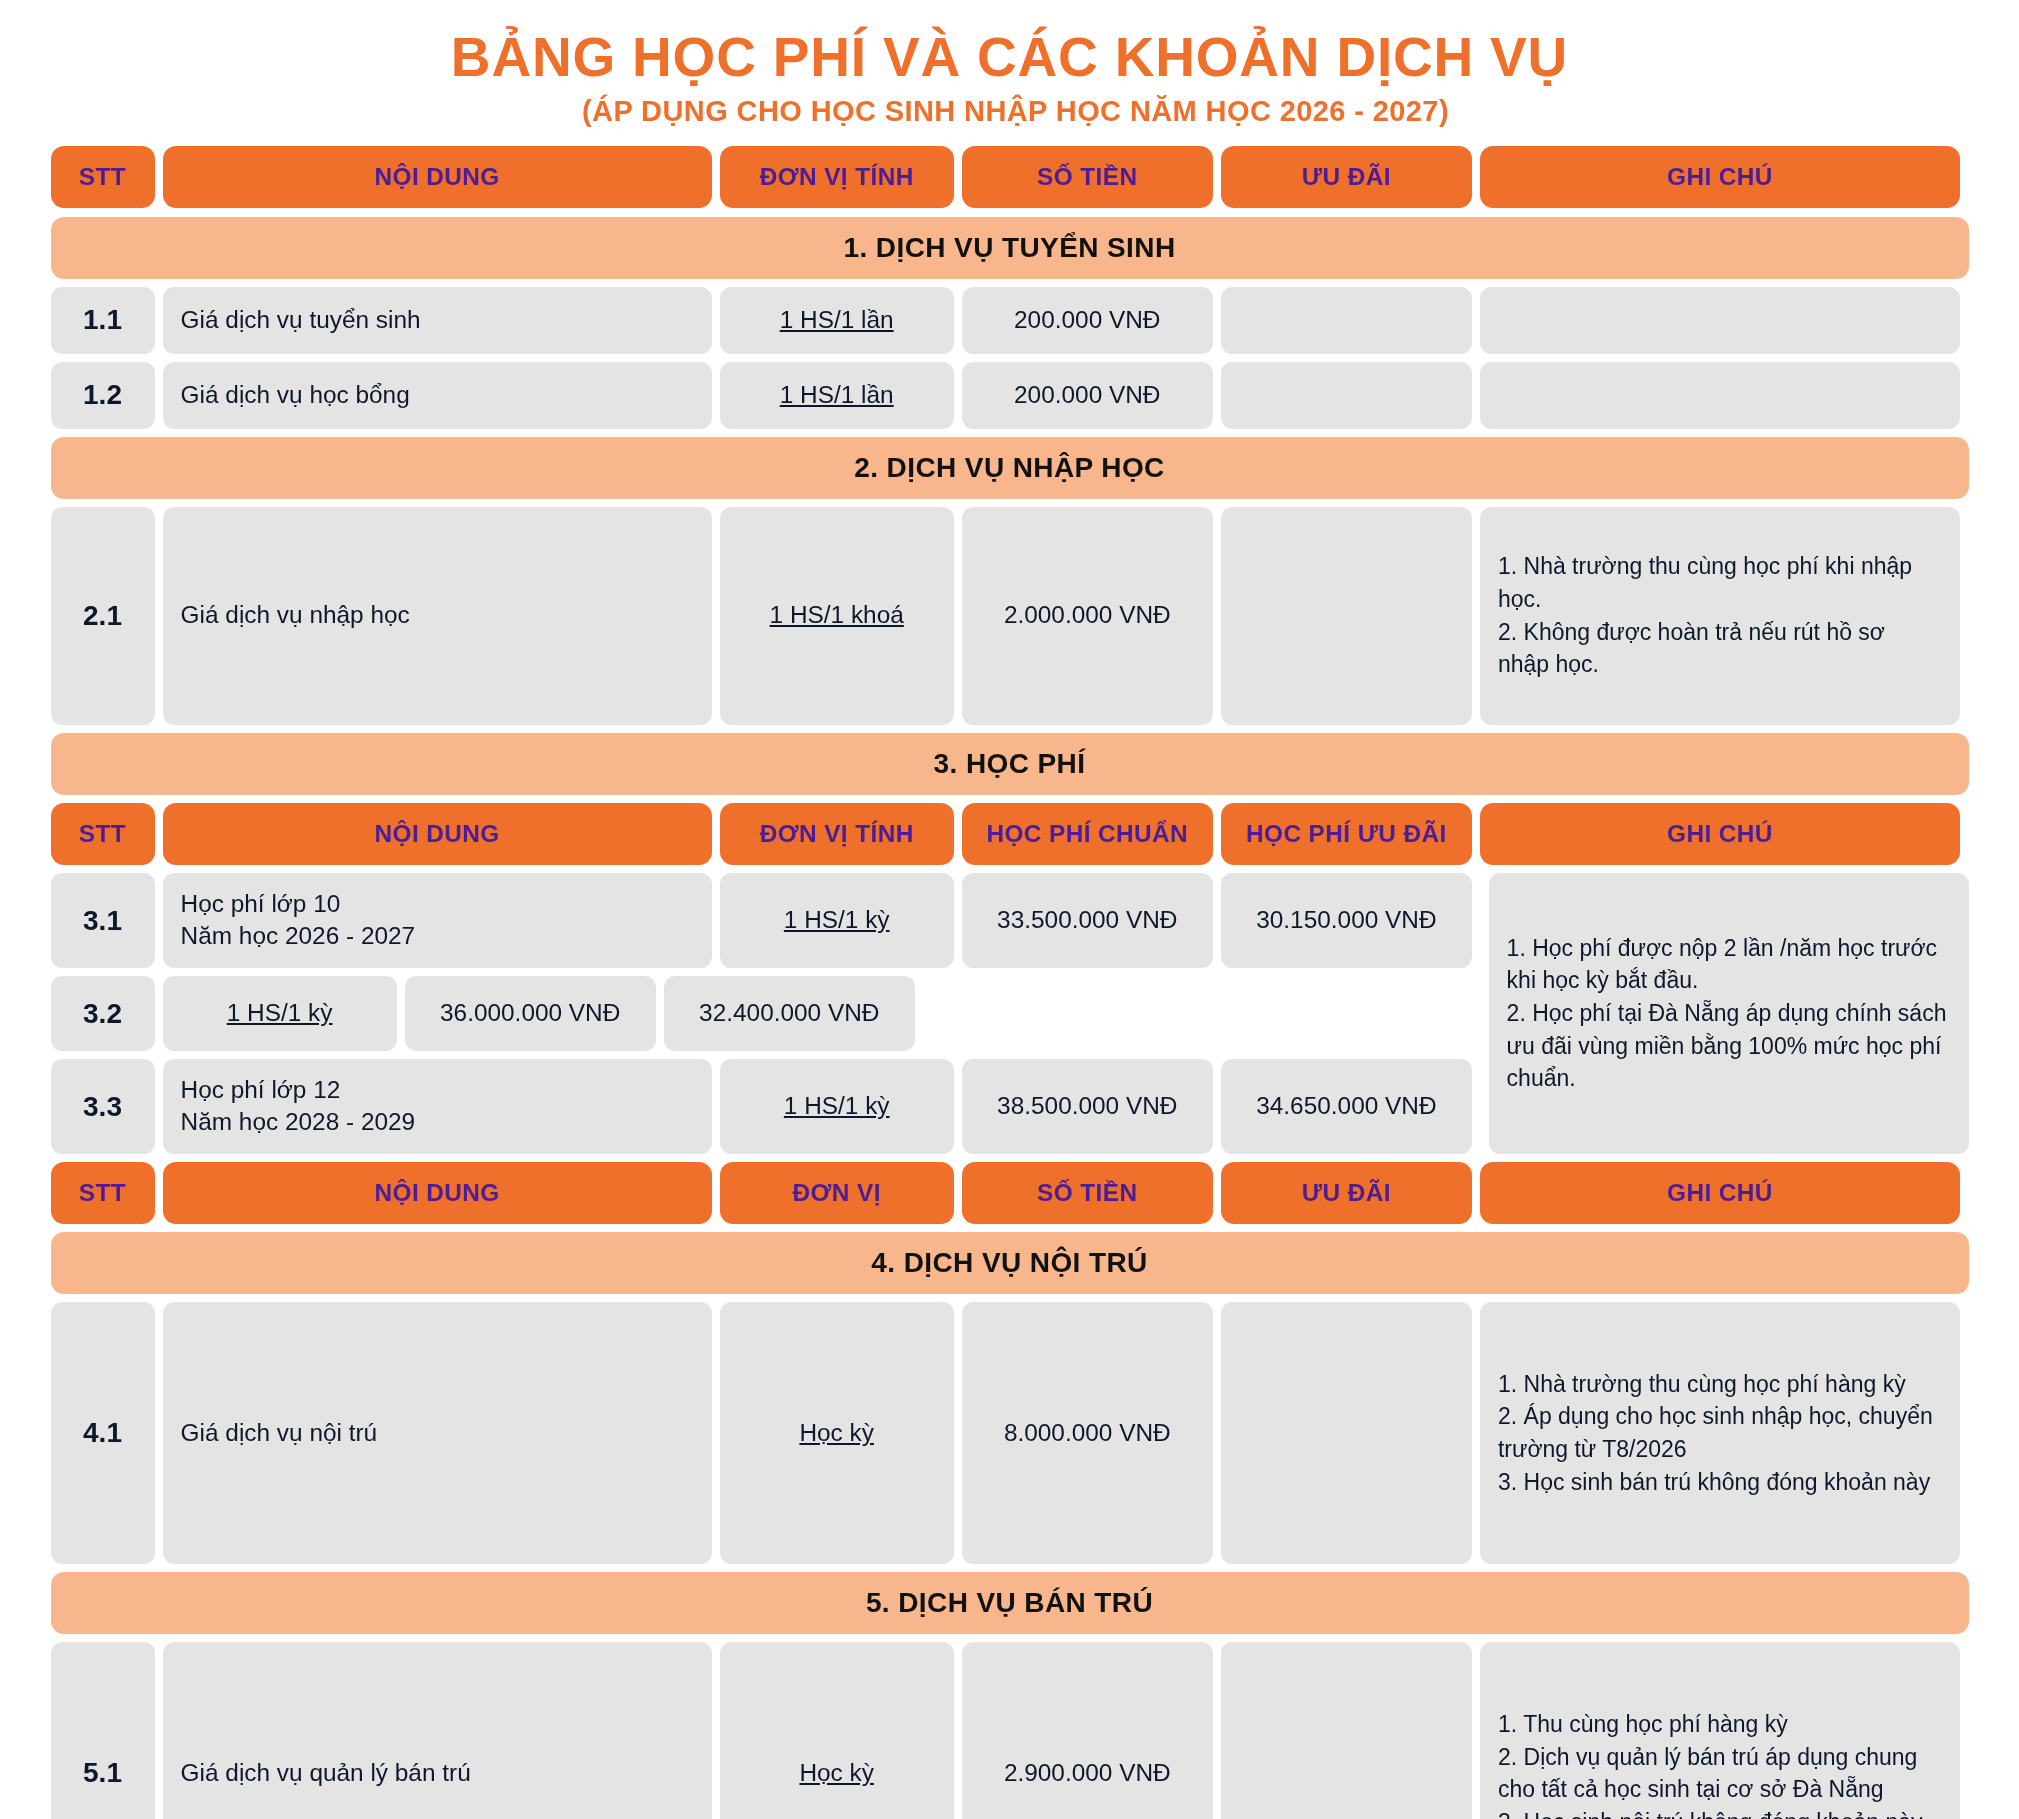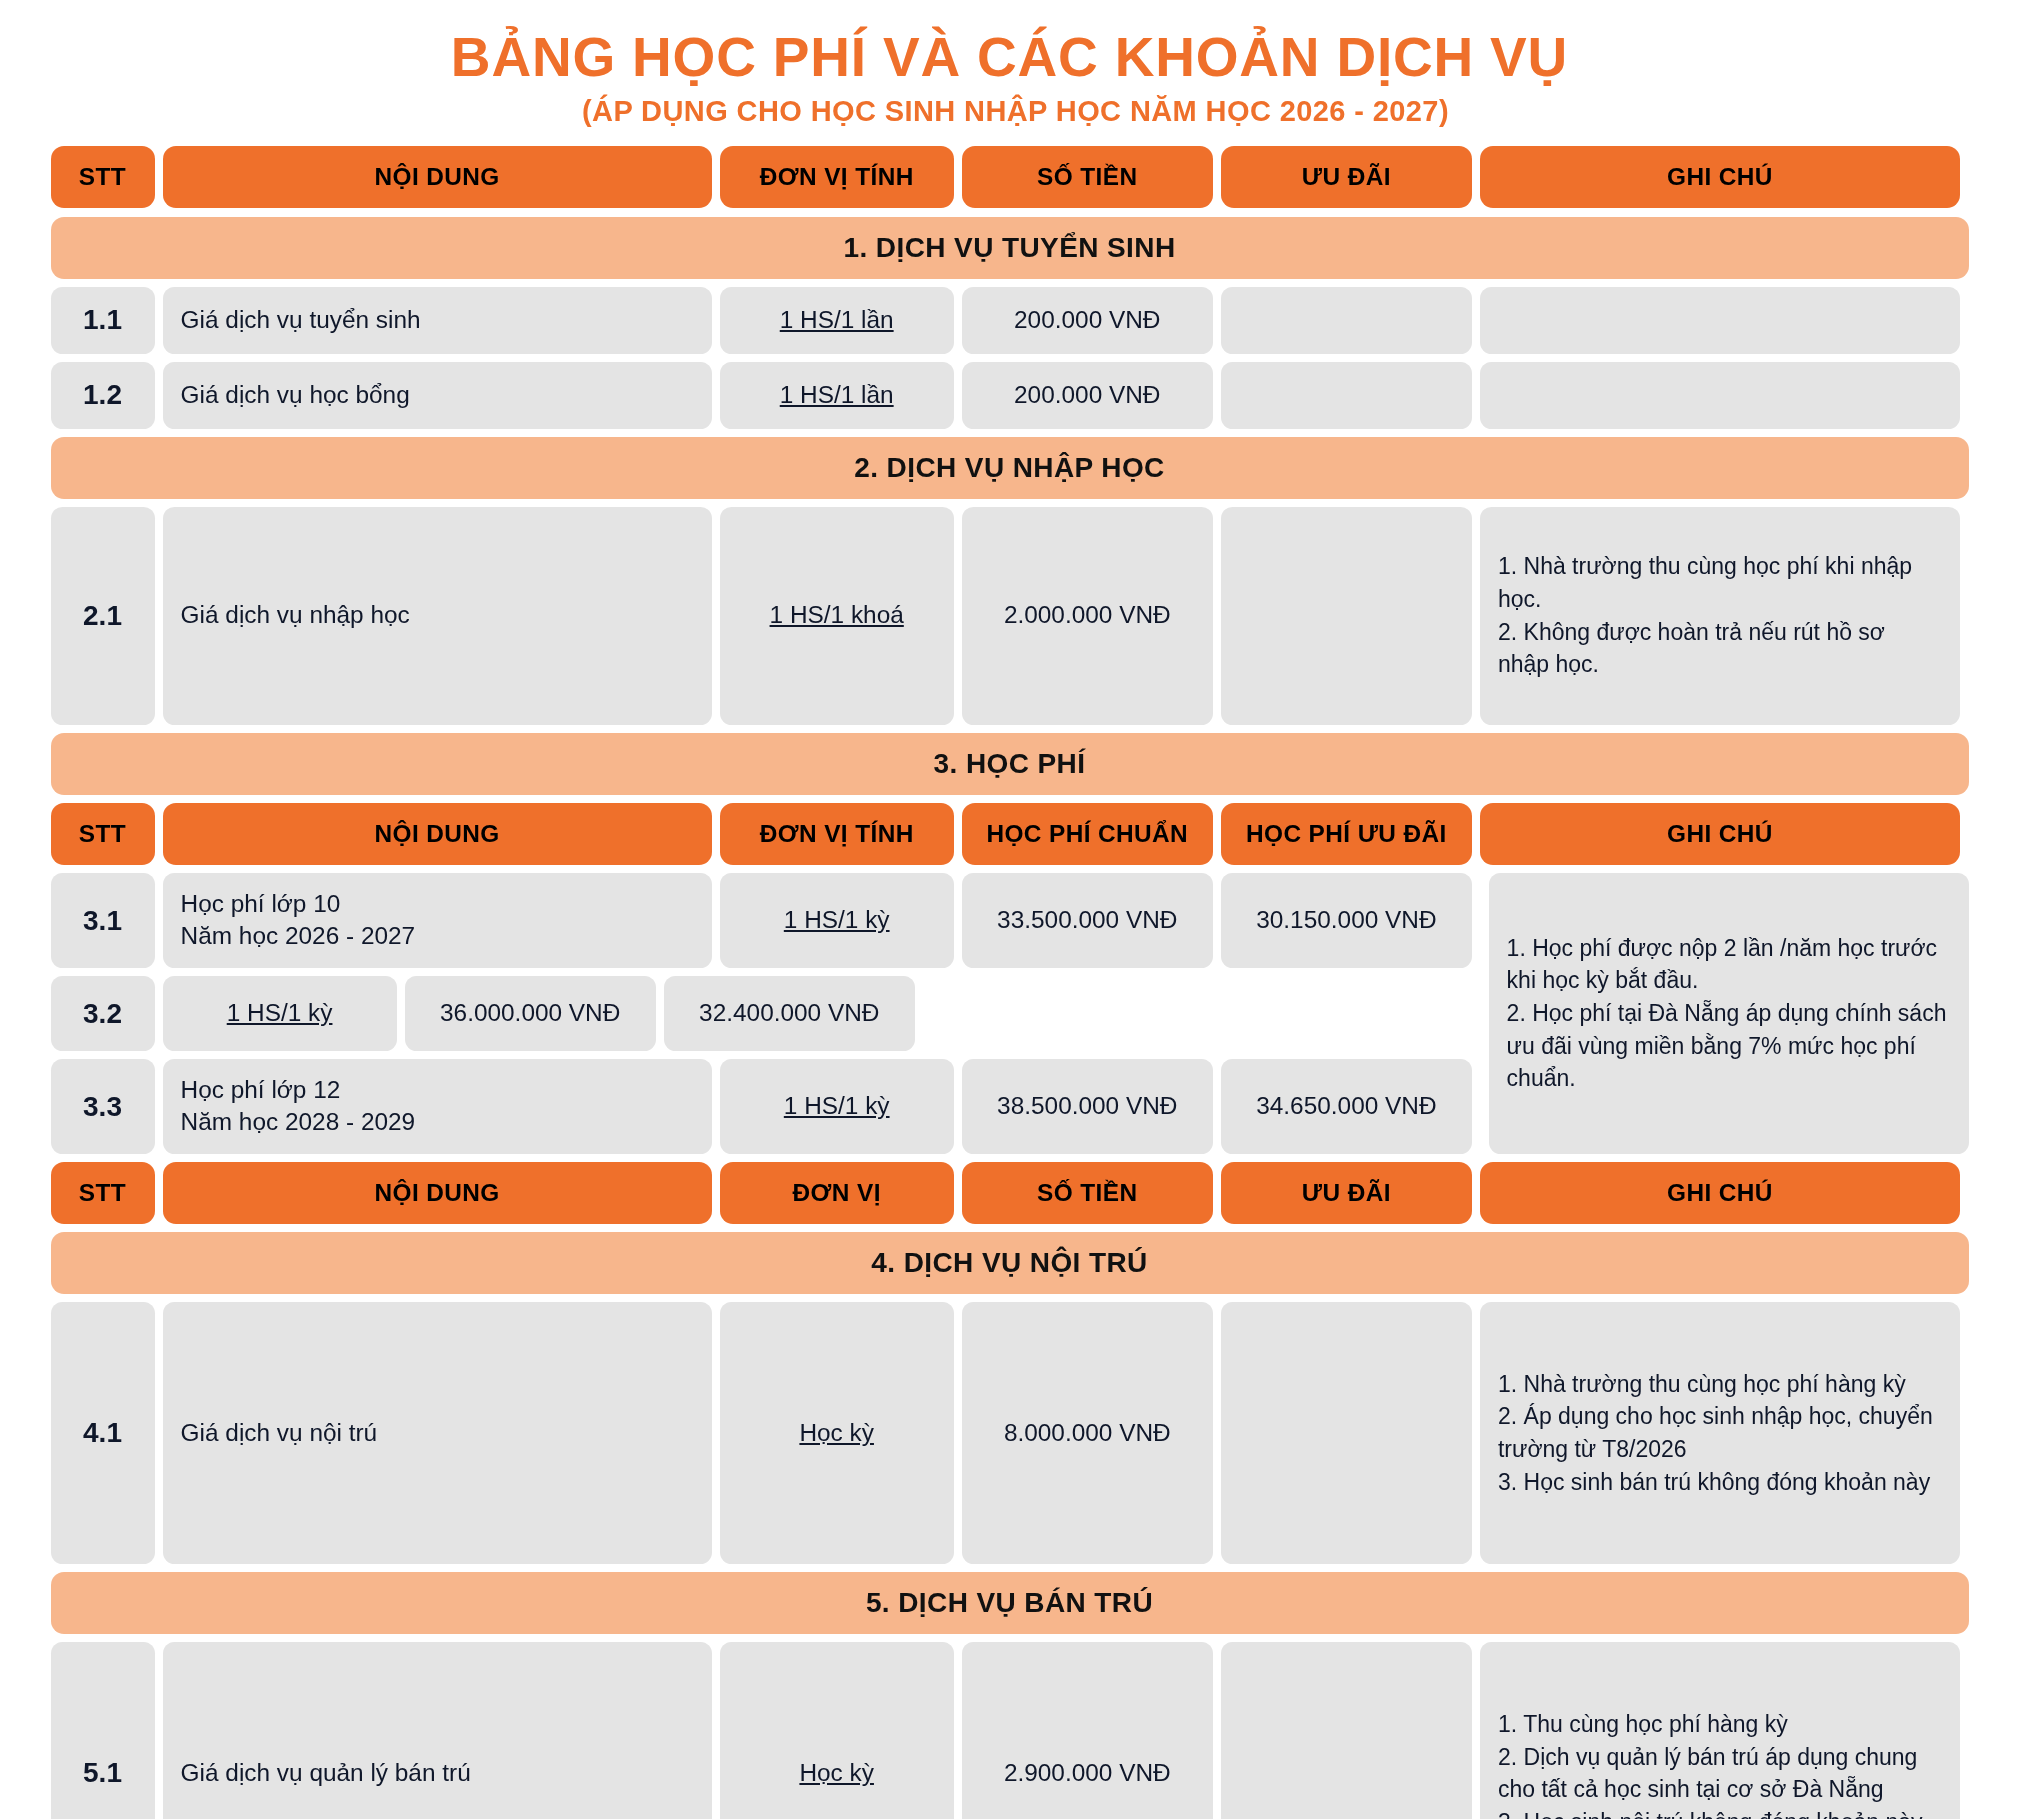--- a/index.html
+++ b/index.html
@@ -61,21 +61,21 @@
   .c-noi   { width: 549px;  flex: 0 0 549px; }
   .c-dvt   { width: 234px;  flex: 0 0 234px; }
   .c-tien  { width: 251px;  flex: 0 0 251px; }
   .c-uu    { width: 251px;  flex: 0 0 251px; }
   .c-ghi   { width: 480px;  flex: 0 0 480px; }
 
   
   .hcell {
     background: #EF702B;
     border-radius: 13px;
-    color: #000000;
+    color: #4c1d95;
     font-size: 24.4px;
     font-weight: 800;
     letter-spacing: 0.4px;
     display: flex;
     align-items: center;
     justify-content: center;
     text-align: center;
     min-height: 62px;
     padding: 4.9px 3.3px;
     text-transform: uppercase;
@@ -239,21 +239,21 @@
           <div class="dcell c-stt num tall-100">3.3</div>
           <div class="dcell c-noi multiline tall-100">Học phí lớp 12
 Năm học 2028 - 2029</div>
           <div class="dcell c-dvt center tall-100">1 HS/1 kỳ</div>
           <div class="dcell c-tien money tall-100">38.500.000 VNĐ</div>
           <div class="dcell c-uu money tall-100">34.650.000 VNĐ</div>
         </div>
 
       </div>
       <div class="dcell c-ghi note multiline">1. Học phí được nộp 2 lần /năm học trước khi học kỳ bắt đầu.
-2. Học phí tại Đà Nẵng áp dụng chính sách ưu đãi vùng miền bằng 7% mức học phí chuẩn.</div>
+2. Học phí tại Đà Nẵng áp dụng chính sách ưu đãi vùng miền bằng 100% mức học phí chuẩn.</div>
     </div>
 
     <div class="row">
       <div class="hcell c-stt">STT</div>
       <div class="hcell c-noi">NỘI DUNG</div>
       <div class="hcell c-dvt">ĐƠN VỊ</div>
       <div class="hcell c-tien">SỐ TIỀN</div>
       <div class="hcell c-uu">ƯU ĐÃI</div>
       <div class="hcell c-ghi">GHI CHÚ</div>
     </div>

